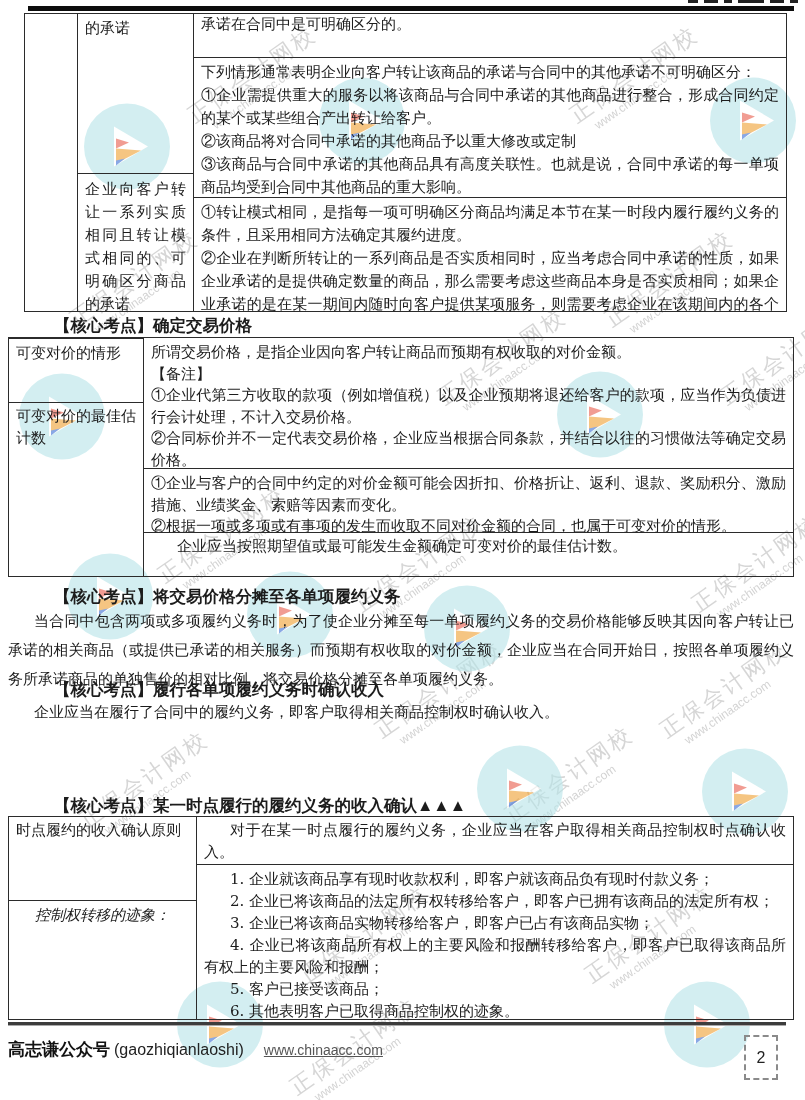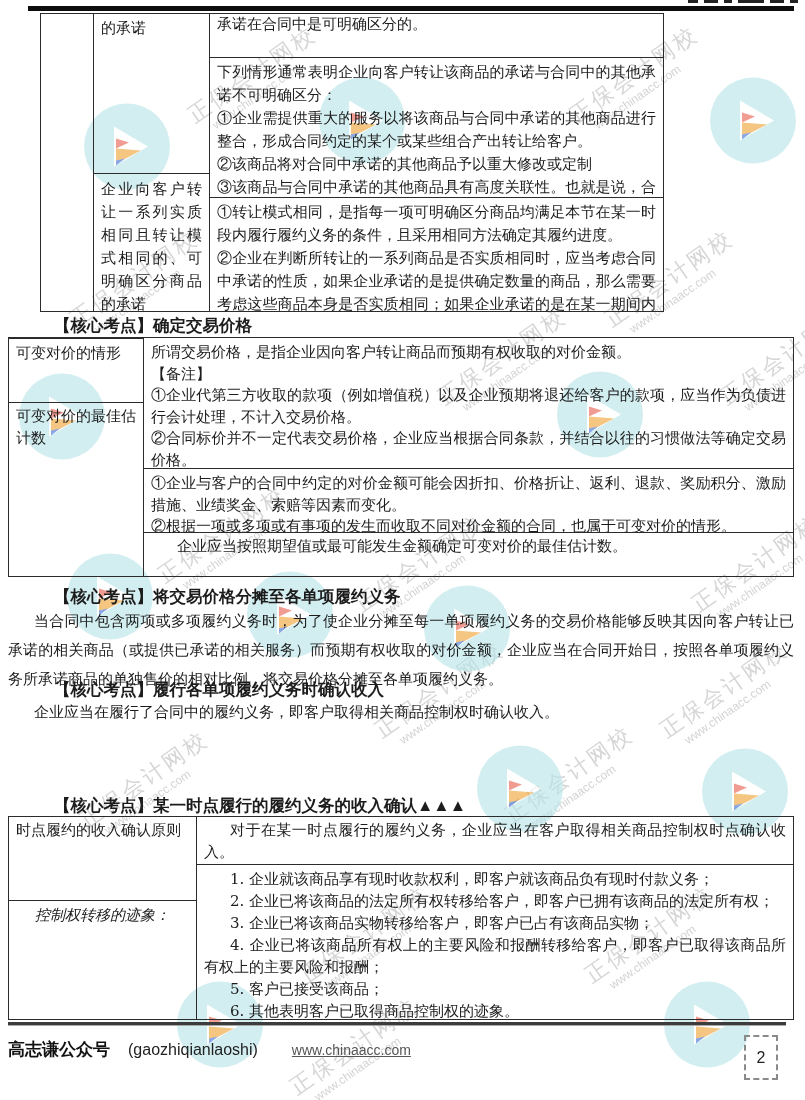--- a/index.html
+++ b/index.html
@@ -19,21 +19,21 @@
   .tbl{display:flex;border:1px solid #2b2b2b;}
   .tcol{display:flex;flex-direction:column;box-sizing:border-box;}
   .tcol.sep{border-left:1px solid #2b2b2b;}
   .tcell{box-sizing:border-box;padding:1px 7px 0 7px;overflow:hidden;}
   .tcell.sep{border-top:1px solid #2b2b2b;}
   .just{text-align:justify;text-justify:inter-character;}
   .indent{text-indent:26px;}
   .heading{font-family:"Liberation Sans",sans-serif;font-weight:bold;font-size:16.5px;line-height:21px;}
   .para{text-align:justify;text-justify:inter-character;}
   .rule2{background:#3c3c3c;border-bottom:1px solid #a9a9a9;}
-  .footer{display:flex;align-items:baseline;font-family:"Liberation Sans",sans-serif;gap:14px;}
+  .footer{display:flex;align-items:baseline;font-family:"Liberation Sans",sans-serif;}
   .brand{font-weight:bold;font-size:17px;color:#111;}
   .handle{font-size:16px;color:#222;margin-left:4px;}
   .furl{font-size:14px;color:#555;text-decoration:underline;margin-left:20px;}
   .pagebox{border:2px dashed #8a8a8a;display:flex;align-items:center;justify-content:center;
            font-size:16px;color:#222;font-family:"Liberation Sans",sans-serif;}
   .lh22{line-height:21.5px;}
   .lh22half{line-height:22px;}
 </style>
 </head>
 <body>
@@ -196,21 +196,21 @@
     <div>
       <div class="cutmark" style="left:688px;width:10px;"></div>
       <div class="cutmark" style="left:704px;width:14px;"></div>
       <div class="cutmark" style="left:724px;width:8px;"></div>
       <div class="cutmark" style="left:738px;width:26px;"></div>
       <div class="cutmark" style="left:770px;width:14px;"></div>
       <div class="cutmark" style="left:790px;width:8px;"></div>
     </div>
     <div class="abs toprule" style="left:28px;top:6px;width:766px;height:5px;"></div>
 
-    <div class="abs tbl" style="left:40px;top:13px;width:624px;height:299px;">
+    <div class="abs tbl" style="left:24px;top:13px;width:763px;height:299px;">
       <div class="tcol" style="width:52px;"></div>
       <div class="tcol sep" style="width:116px;">
         <div class="tcell just" style="height:159px;padding-top:3px;">
           <span>的承诺</span>
         </div>
         <div class="tcell sep just" style="flex:1;padding-top:4px;">
           <span>企业向客户转让一系列实质相同且转让模式相同的、可明确区分商品的承诺</span>
         </div>
       </div>
       <div class="tcol sep" style="flex:1;">

